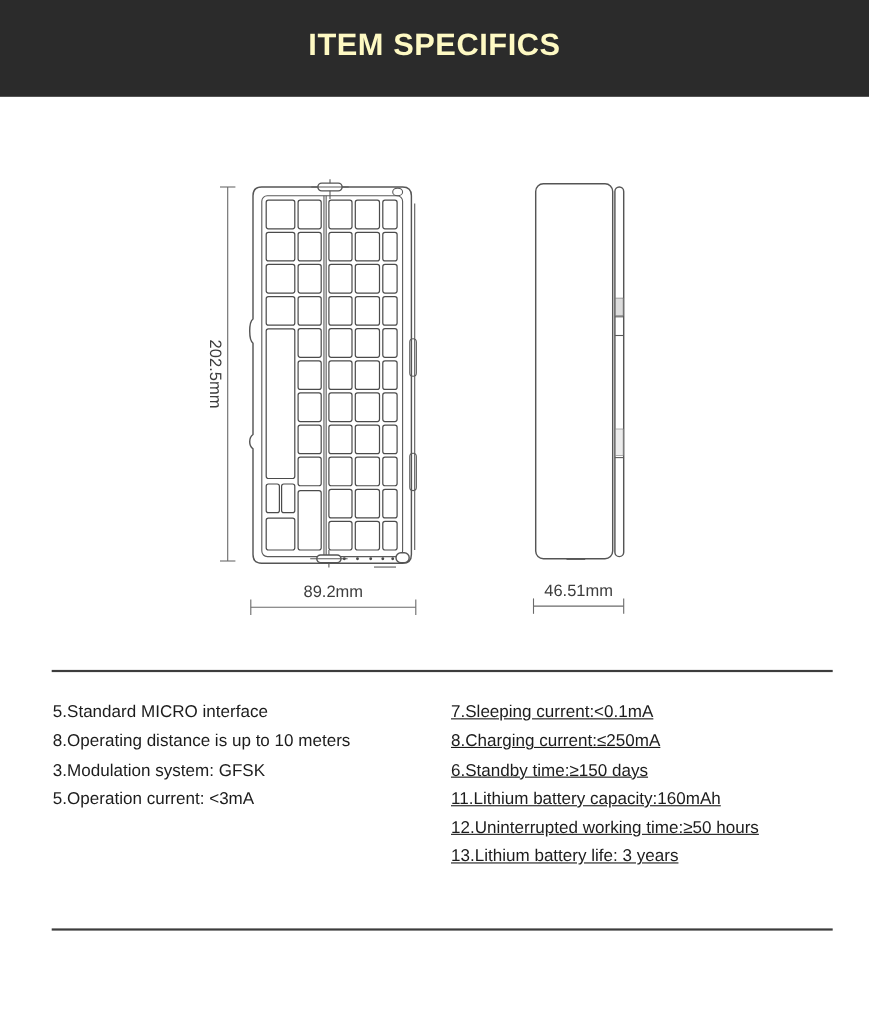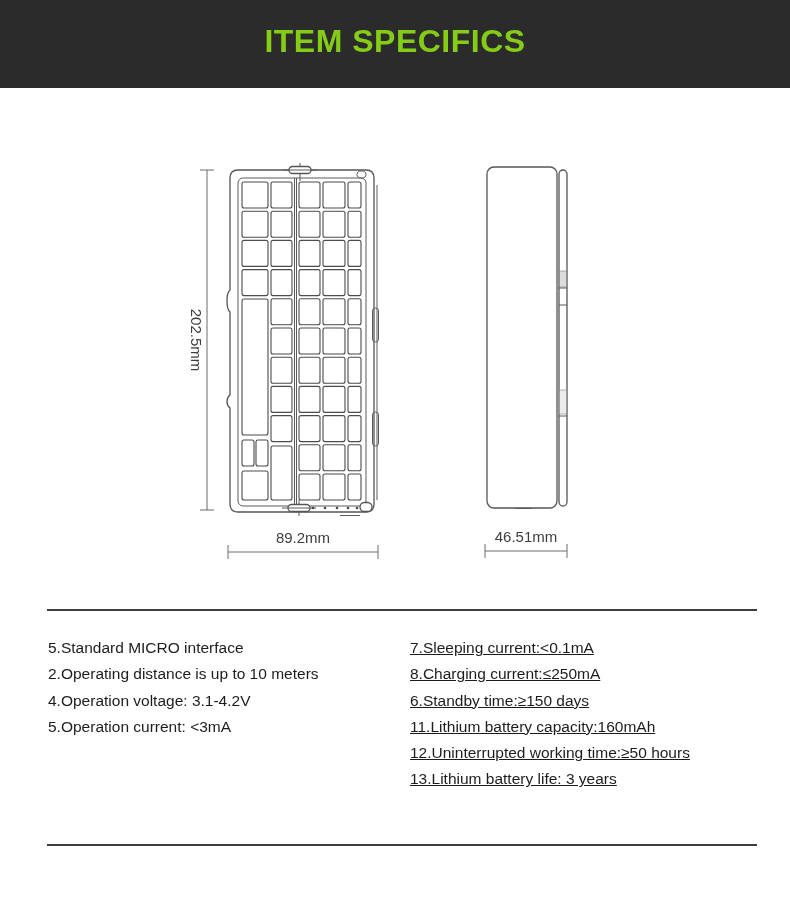--- a/index.html
+++ b/index.html
@@ -12,22 +12,22 @@
   }
   .page { position: relative; width: 790px; height: 917px; background: #fff; }
 
   
   .header {
     position: absolute; left: 0; top: 0; width: 790px; height: 88px;
     background: #2b2b2b;
     display: flex; align-items: center; justify-content: center;
   }
   .header h1 {
-    color: #84cc16;
-    font-size: 32px;
+    color: #fef9c3;
+    font-size: 28px;
     font-weight: bold;
     letter-spacing: 0.5px;
     margin-top: -6px;
   }
 
   
   .diagram-svg {
     position: absolute; left: 150px; top: 140px;
     width: 470px; height: 430px;
   }
@@ -195,22 +195,22 @@
       <line class="dim" x1="417" y1="404" x2="417" y2="418"></line>
       <text class="dim-label" x="376" y="402" text-anchor="middle">46.51mm</text>
     </g>
   </svg>
 
   <div class="divider divider-top"></div>
   <div class="divider divider-bottom"></div>
 
   <div class="specs-col specs-left">
     <div>5.Standard MICRO interface</div>
-    <div>2.Operating distance is up to 10 meters</div>
-    <div>4.Operation voltage: 3.1-4.2V</div>
+    <div>8.Operating distance is up to 10 meters</div>
+    <div>3.Modulation system: GFSK</div>
     <div>5.Operation current: &lt;3mA</div>
   </div>
   <div class="specs-col specs-right">
     <div>7.Sleeping current:&lt;0.1mA</div>
     <div>8.Charging current:≤250mA</div>
     <div>6.Standby time:≥150 days</div>
     <div>11.Lithium battery capacity:160mAh</div>
     <div>12.Uninterrupted working time:≥50 hours</div>
     <div>13.Lithium battery life: 3 years</div>
   </div>

